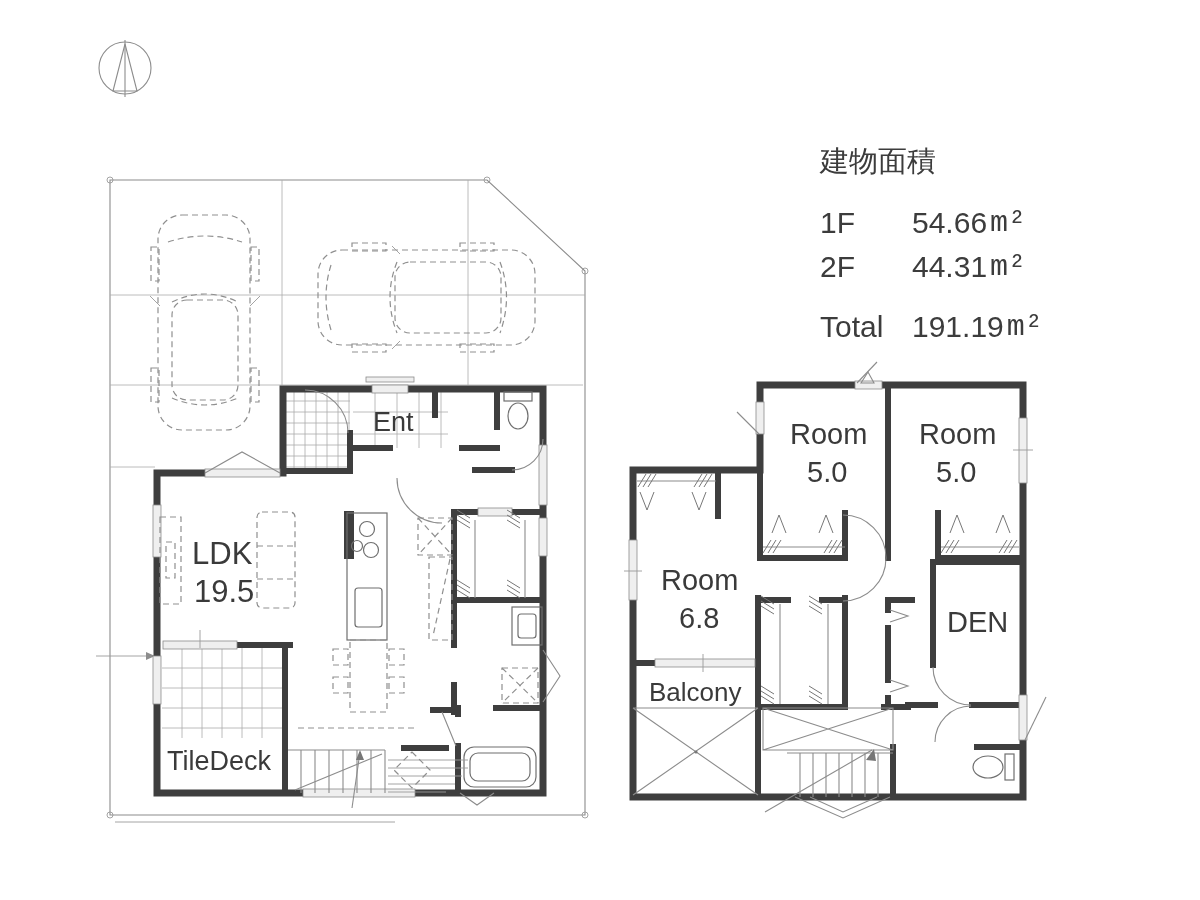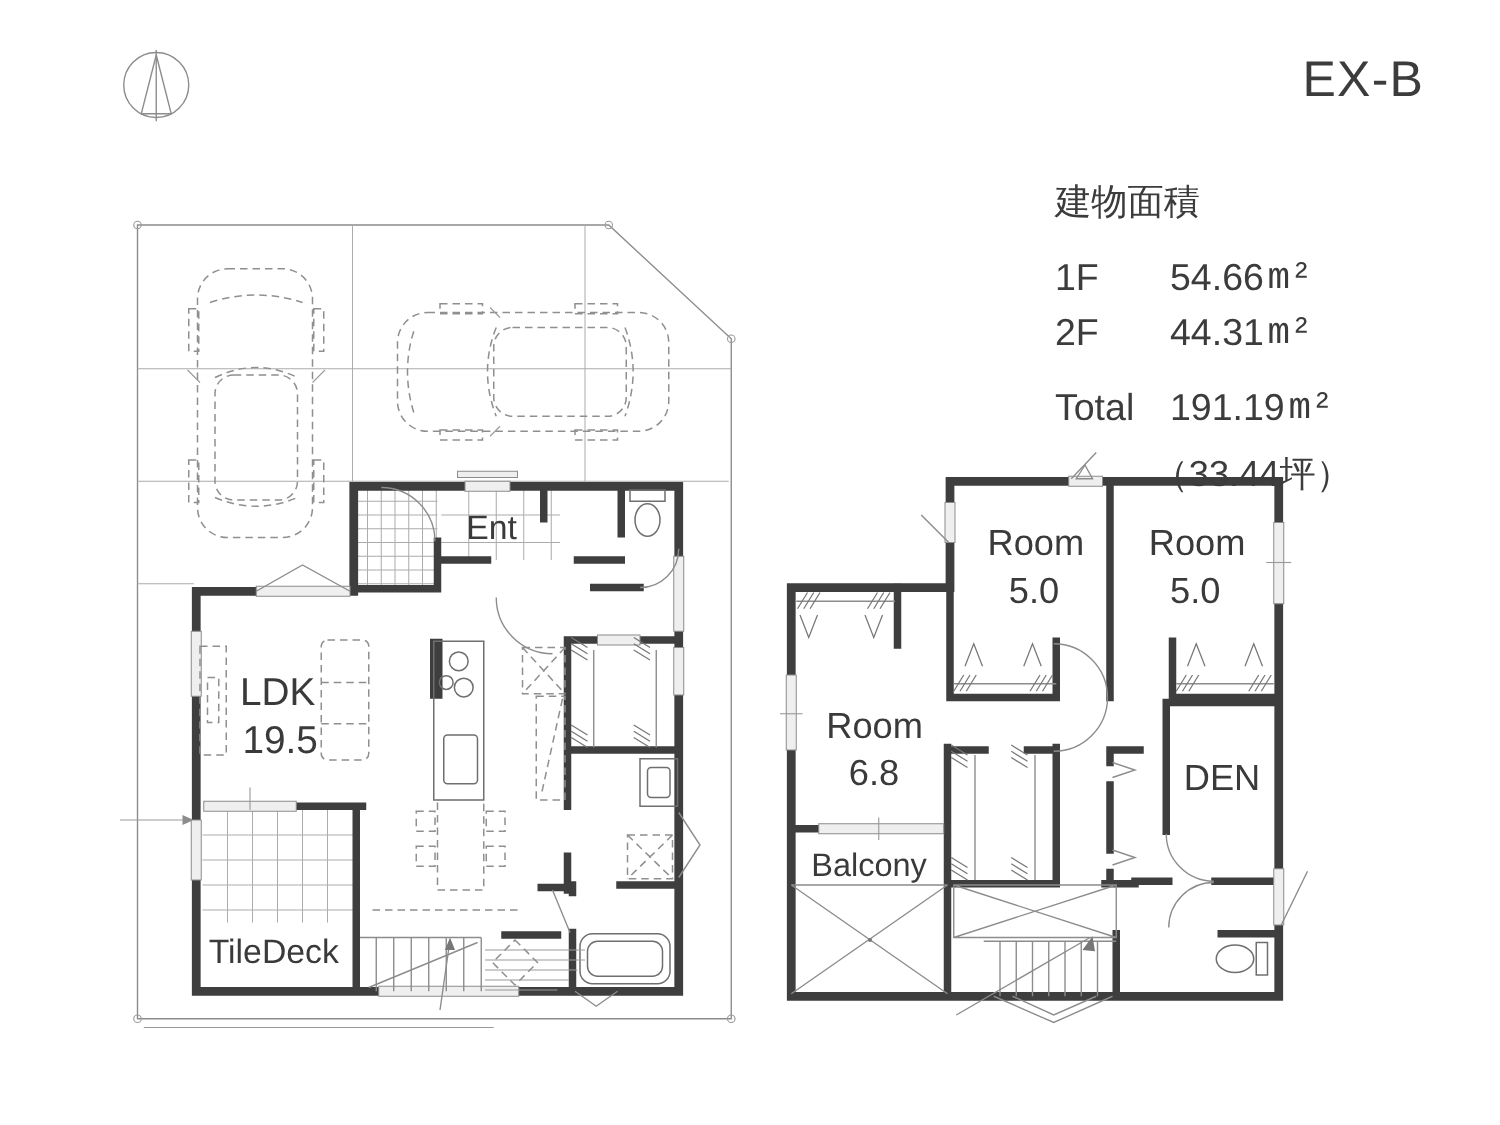--- a/index.html
+++ b/index.html
@@ -1,20 +1,20 @@
 <!DOCTYPE html>
 <html><head>
 <meta charset="utf-8">
 <style>
   html,body{margin:0;padding:0;background:#ffffff;}
   #canvas{position:relative;width:1200px;height:900px;background:#ffffff;overflow:hidden;
           font-family:"Liberation Sans","DejaVu Sans",sans-serif;color:#3a3a3a;}
   #plan-svg{position:absolute;left:0;top:0;}
   .plan-code{position:absolute;left:1042px;top:42px;font-size:40px;letter-spacing:1px;color:#3c3c3c;}
-  .area-block{position:absolute;left:844px;top:142px;width:280px;color:#3c3c3c;}
+  .area-block{position:absolute;left:820px;top:142px;width:280px;color:#3c3c3c;}
   .area-head{font-size:29px;margin:0 0 24px 0;}
   .area-row{font-size:30px;height:44px;display:flex;align-items:flex-start;}
   .area-row .lbl{width:92px;flex:0 0 92px;}
   .area-row.total{margin-top:16px;}
   .area-tsubo{font-size:29px;padding-left:78px;margin-top:6px;}
   .unit{margin-left:3px;font-family:Liberation Mono, monospace;}
   svg text{fill:#3a3a3a;font-family:"Liberation Sans","DejaVu Sans",sans-serif;}
   .wall{stroke:#3e3e3e;fill:none;stroke-linecap:square;}
   .thin{stroke:#8c8c8c;fill:none;stroke-width:1.1;}
   .thin2{stroke:#9a9a9a;fill:none;stroke-width:0.9;}
@@ -281,35 +281,33 @@
   <text x="790" y="444" font-size="29">Room</text>
   <text x="807" y="482" font-size="29">5.0</text>
   <text x="919" y="444" font-size="29">Room</text>
   <text x="936" y="482" font-size="29">5.0</text>
   <text x="661" y="590" font-size="29">Room</text>
   <text x="679" y="628" font-size="29">6.8</text>
   <text x="947" y="632" font-size="29">DEN</text>
   <text x="649" y="701" font-size="26">Balcony</text>
 </svg>
 
-  <div class="plan-code">EX-B</div>
 
   <div class="area-block">
     <div class="area-head">建物面積</div>
     <div class="area-row">
       <span class="lbl">1F</span>
       <span class="val">54.66</span>
       <span class="unit">m²</span>
     </div>
     <div class="area-row">
       <span class="lbl">2F</span>
       <span class="val">44.31</span>
       <span class="unit">m²</span>
     </div>
     <div class="area-row total">
       <span class="lbl">Total</span>
       <span class="val">191.19</span>
       <span class="unit">m²</span>
     </div>
-    <div class="area-tsubo">（33.44坪）</div>
   </div>
 
 </div>
 
 </body></html>

